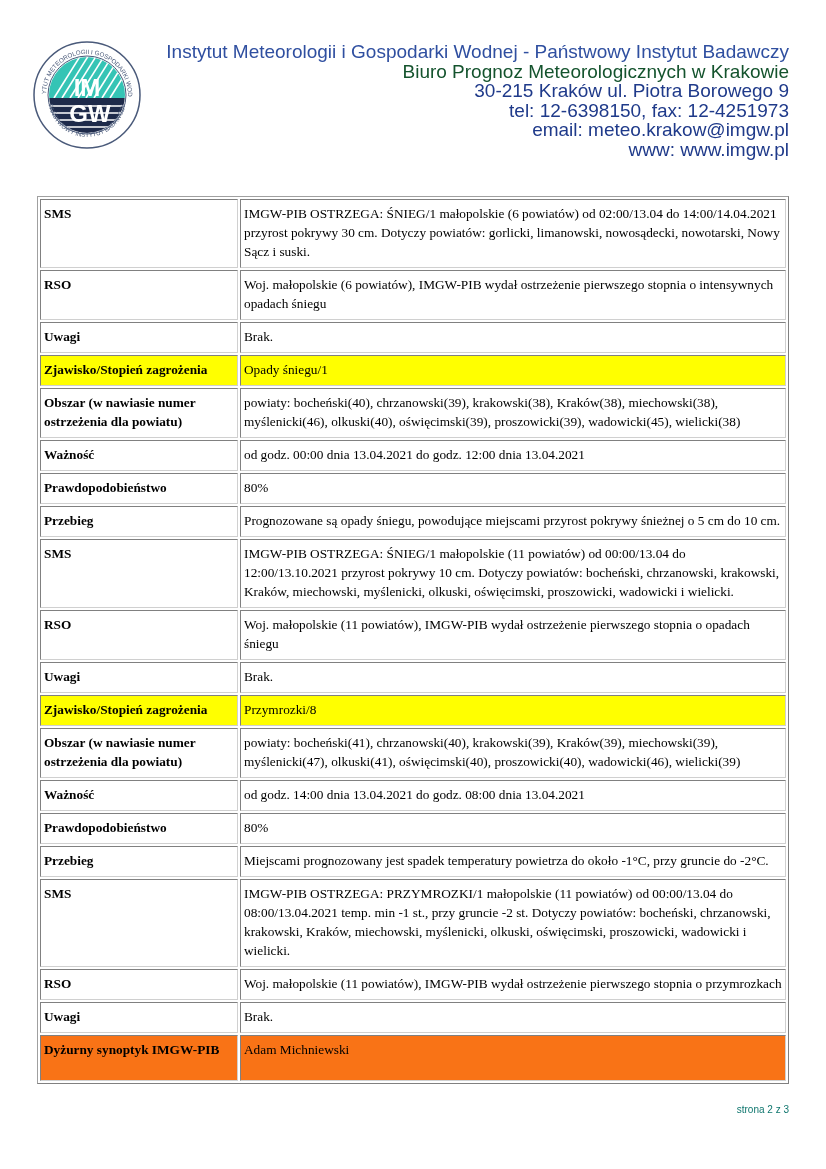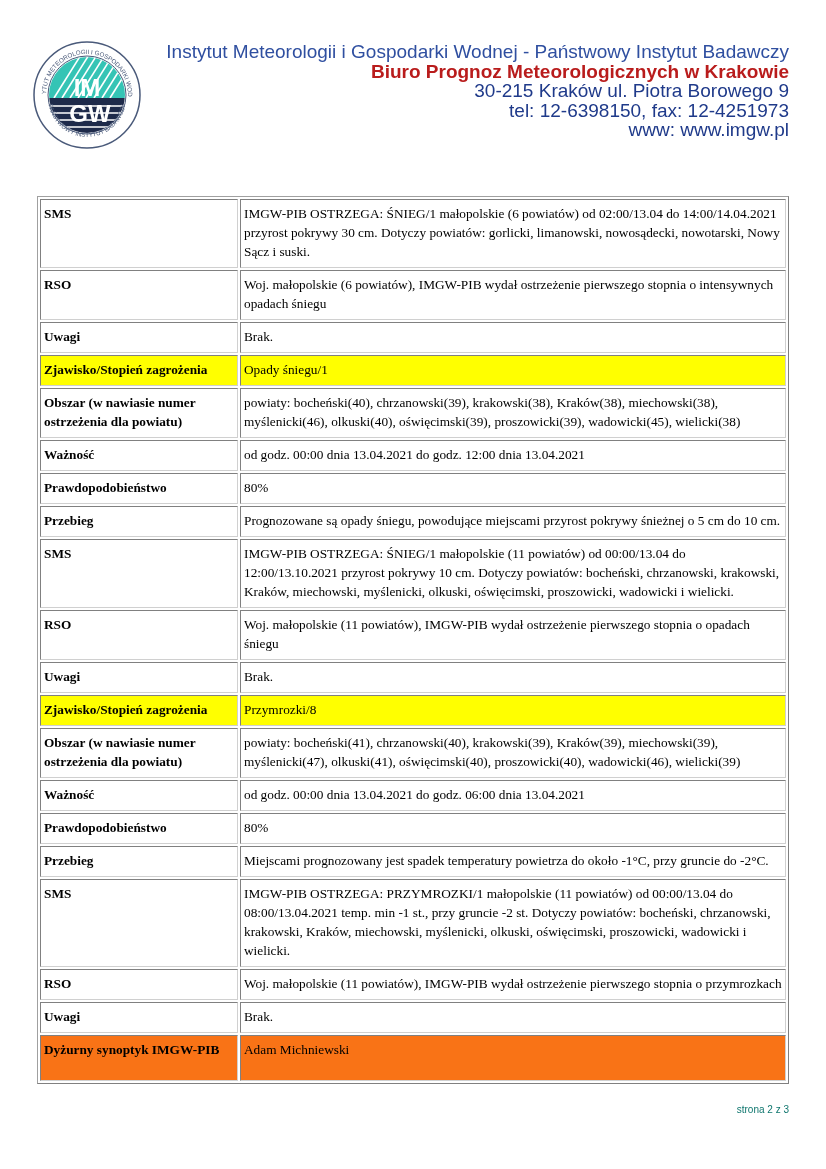--- a/index.html
+++ b/index.html
@@ -5,21 +5,21 @@
   html, body { margin: 0; padding: 0; background: #ffffff; }
   body { width: 826px; height: 1169px; position: relative; overflow: hidden; }
   .header { position: absolute; top: 0; left: 0; width: 826px; height: 180px; }
   .logo { position: absolute; left: 32px; top: 40px; width: 110px; height: 110px; }
   .org-info {
     position: absolute; right: 37px; top: 42px; text-align: right;
     font-family: "Liberation Sans", sans-serif; font-size: 19px; line-height: 19.5px;
     color: #1f3a8a;
   }
   .org-info .line { display: block; white-space: nowrap; }
-  .org-info .bold { font-weight: bold; color: #b91c1c; }
+  .org-info .bold { font-weight: normal; color: #14532d; }
   .org-info .first { color: #2f4fa0; }
   .table-wrap { position: absolute; left: 37px; top: 196px; width: 752px; }
   table.warn {
     width: 752px; border-collapse: separate; border-spacing: 2px;
     border: 1px solid #a0a0a0; border-right-color: #808080; border-bottom-color: #808080;
     font-family: "Liberation Serif", serif; font-size: 13.3px; line-height: 19px; color: #000;
     table-layout: fixed;
   }
   table.warn td {
     border: 1px solid #a0a0a0; border-top-color: #808080; border-left-color: #808080;
@@ -76,20 +76,21 @@
     <text font-family="Liberation Sans, sans-serif" font-size="6.2" fill="#4a5a7a">
       <textPath href="#arcBot" startOffset="50%" text-anchor="middle">PAŃSTWOWY INSTYTUT BADAWCZY</textPath>
     </text>
   </svg>
 
   <div class="org-info">
     <span class="line first">Instytut Meteorologii i Gospodarki Wodnej - Państwowy Instytut Badawczy</span>
     <span class="line bold">Biuro Prognoz Meteorologicznych w Krakowie</span>
     <span class="line">30-215 Kraków ul. Piotra Borowego 9</span>
     <span class="line">tel: 12-6398150, fax: 12-4251973</span>
+    <span class="line">email: meteo.krakow@imgw.pl</span>
     <span class="line">www: www.imgw.pl</span>
   </div>
 </div>
 
 <div class="table-wrap">
   <table class="warn">
     <tbody>
       <tr>
         <td class="label">SMS</td>
         <td>IMGW-PIB OSTRZEGA: ŚNIEG/1 małopolskie (6 powiatów) od 02:00/13.04 do 14:00/14.04.2021 przyrost pokrywy 30 cm. Dotyczy powiatów: gorlicki, limanowski, nowosądecki, nowotarski, Nowy Sącz i suski.</td>
@@ -137,21 +138,21 @@
       <tr class="highlight">
         <td class="label">Zjawisko/Stopień zagrożenia</td>
         <td>Przymrozki/8</td>
       </tr>
       <tr>
         <td class="label">Obszar (w nawiasie numer ostrzeżenia dla powiatu)</td>
         <td>powiaty: bocheński(41), chrzanowski(40), krakowski(39), Kraków(39), miechowski(39), myślenicki(47), olkuski(41), oświęcimski(40), proszowicki(40), wadowicki(46), wielicki(39)</td>
       </tr>
       <tr>
         <td class="label">Ważność</td>
-        <td>od godz. 00:00 dnia 13.04.2021 do godz. 06:00 dnia 13.04.2021</td>
+        <td>od godz. 14:00 dnia 13.04.2021 do godz. 08:00 dnia 13.04.2021</td>
       </tr>
       <tr>
         <td class="label">Prawdopodobieństwo</td>
         <td>80%</td>
       </tr>
       <tr>
         <td class="label">Przebieg</td>
         <td>Miejscami prognozowany jest spadek temperatury powietrza do około -1°C, przy gruncie do -2°C.</td>
       </tr>
       <tr>

